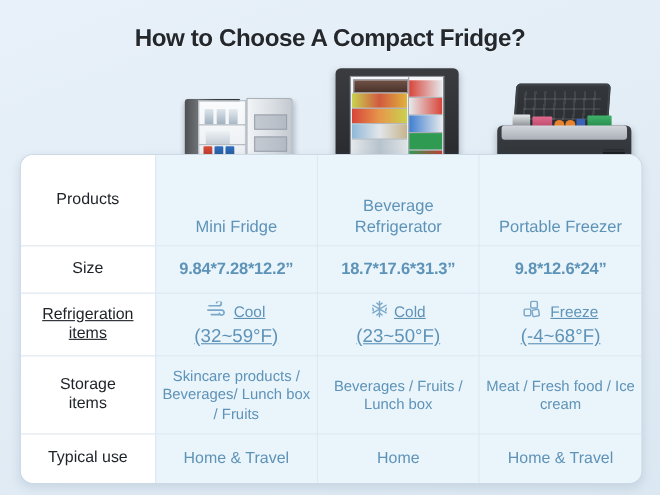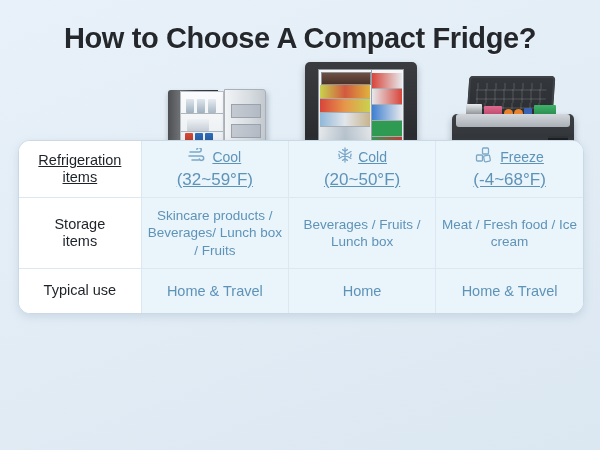--- a/index.html
+++ b/index.html
@@ -21,21 +21,21 @@
     height: 450px;
   }
 
   
   .title {
     position: absolute;
     top: 22px;
     left: 0;
     width: 600px;
     text-align: center;
-    font-size: 29px;
+    font-size: 22px;
     font-weight: bold;
     letter-spacing: -0.4px;
     color: #24282d;
     text-shadow: 0 1px 0 rgba(255,255,255,0.55);
   }
 
   
   .products-strip {
     position: absolute;
     top: 58px;
@@ -335,21 +335,33 @@
 
   <div class="card">
     <table>
       <colgroup>
         <col class="c-label">
           <col class="c-data">
           <col class="c-data">
           <col class="c-data">
       </colgroup>
       <tbody>
-
+        <tr class="row-products">
+          <td class="lbl">Products</td>
+          <td class="val name">Mini Fridge</td>
+          <td class="val name">Beverage Refrigerator</td>
+          <td class="val name">Portable Freezer</td>
+        </tr>
+
+        <tr class="row-size">
+          <td class="lbl">Size</td>
+          <td class="val size">9.84*7.28*12.2”</td>
+          <td class="val size">18.7*17.6*31.3”</td>
+          <td class="val size">9.8*12.6*24”</td>
+        </tr>
 
         <tr class="row-refrig">
           <td class="lbl">
             <div>Refrigeration</div>
             <div>items</div>
           </td>
 
           <td class="val">
             <div class="refrig-top">
               <span class="ico">
@@ -368,21 +380,21 @@
             <div class="refrig-top">
               <span class="ico">
                 <svg width="16" height="16" viewBox="0 0 16 16" fill="none" stroke="#7ba8c8" stroke-width="1.3" stroke-linecap="round">
                   <path d="M8 1v14M2 4.5l12 7M14 4.5l-12 7"></path>
                   <path d="M5.6 2.6L8 4.3l2.4-1.7M5.6 13.4L8 11.7l2.4 1.7"></path>
                   <path d="M1.9 7.1l.5 2.4M14.1 7.1l-.5 2.4"></path>
                 </svg>
               </span>
               <span>Cold</span>
             </div>
-            <div class="refrig-range">(20~50°F)</div>
+            <div class="refrig-range">(23~50°F)</div>
           </td>
 
           <td class="val">
             <div class="refrig-top">
               <span class="ico">
                 <svg width="20" height="16" viewBox="0 0 20 16" fill="none" stroke="#7ba8c8" stroke-width="1.3" stroke-linejoin="round">
                   <rect x="7.5" y="1" width="6" height="6" rx="1"></rect>
                   <rect x="1.5" y="8" width="6" height="6" rx="1"></rect>
                   <rect x="9" y="8.5" width="6" height="6" rx="1" transform="rotate(-10 12 11.5)"></rect>
                 </svg>

